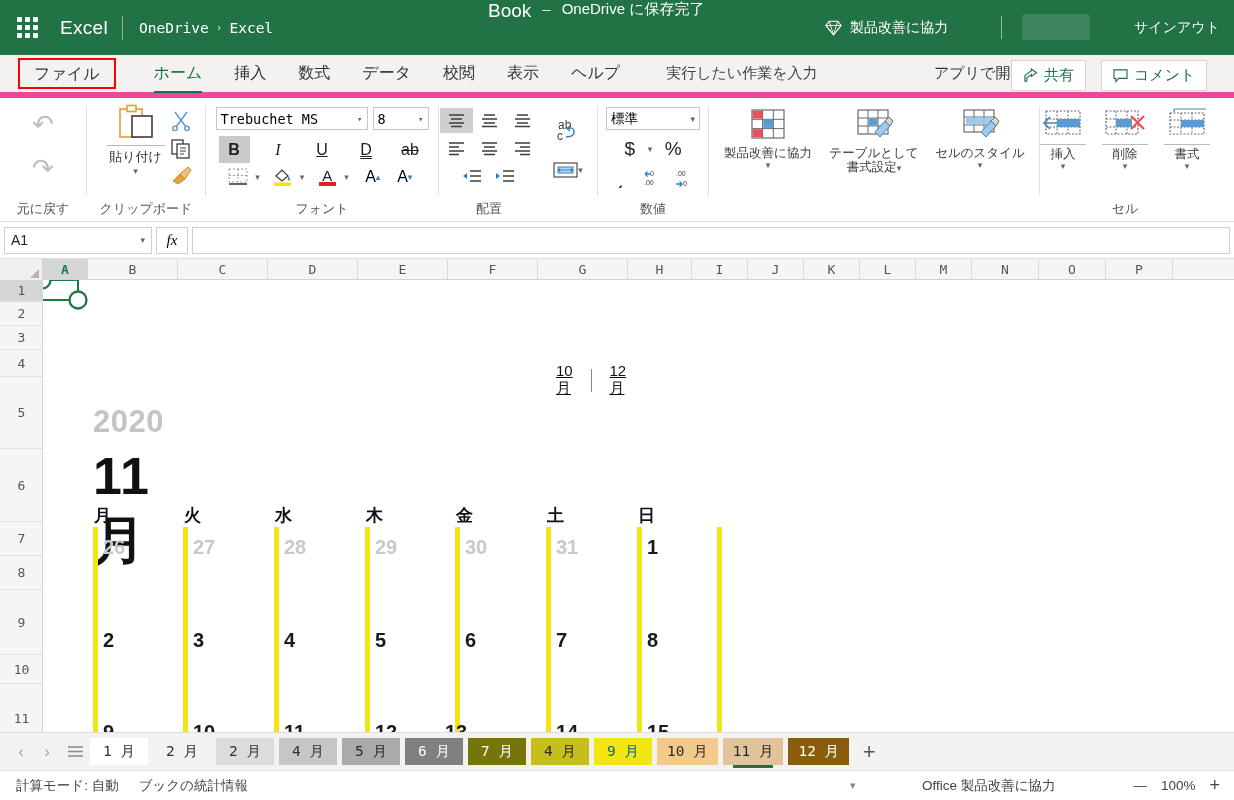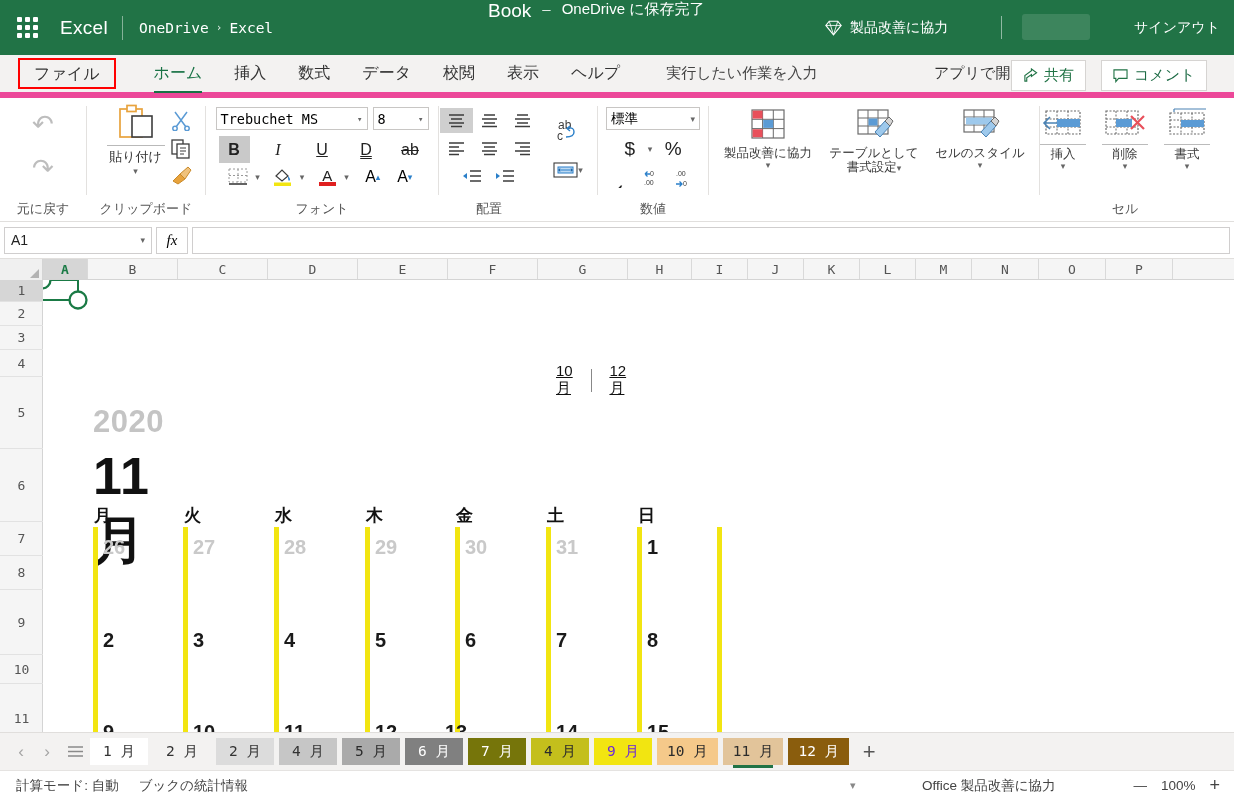--- a/index.html
+++ b/index.html
@@ -631,21 +631,21 @@
     </div>
     <div id="stabs" style="display:flex;align-items:center">
         <div class="stab" style="background: rgb(255, 255, 255); color: rgb(51, 51, 51);">1 月</div>
         <div class="stab" style="background: rgb(243, 242, 241); color: rgb(51, 51, 51);">2 月</div>
         <div class="stab" style="background: rgb(220, 220, 220); color: rgb(51, 51, 51);">2 月</div>
         <div class="stab" style="background: rgb(198, 198, 198); color: rgb(51, 51, 51);">4 月</div>
         <div class="stab" style="background: rgb(170, 170, 170); color: rgb(43, 43, 43);">5 月</div>
         <div class="stab" style="background: rgb(128, 128, 128); color: rgb(255, 255, 255);">6 月</div>
         <div class="stab" style="background: rgb(118, 117, 10); color: rgb(255, 255, 255);">7 月</div>
         <div class="stab" style="background: rgb(196, 191, 28); color: rgb(43, 43, 43);">4 月</div>
-        <div class="stab" style="background: rgb(242, 229, 17); color: #6d28d9;">9 月</div>
+        <div class="stab" style="background: rgb(242, 229, 17); color: #0369a1;">9 月</div>
         <div class="stab" style="background: rgb(245, 201, 138); color: rgb(43, 43, 43);">10 月</div>
         <div class="stab active" style="background: rgb(226, 196, 154); color: rgb(43, 43, 43);">11 月</div>
         <div class="stab" style="background: rgb(138, 93, 13); color: rgb(255, 255, 255);">12 月</div>
       </div>
     <div class="addsheet">+</div>
   </div>
 
   <div class="statusbar">
     <div class="st-left">
       <span>計算モード: 自動</span>

